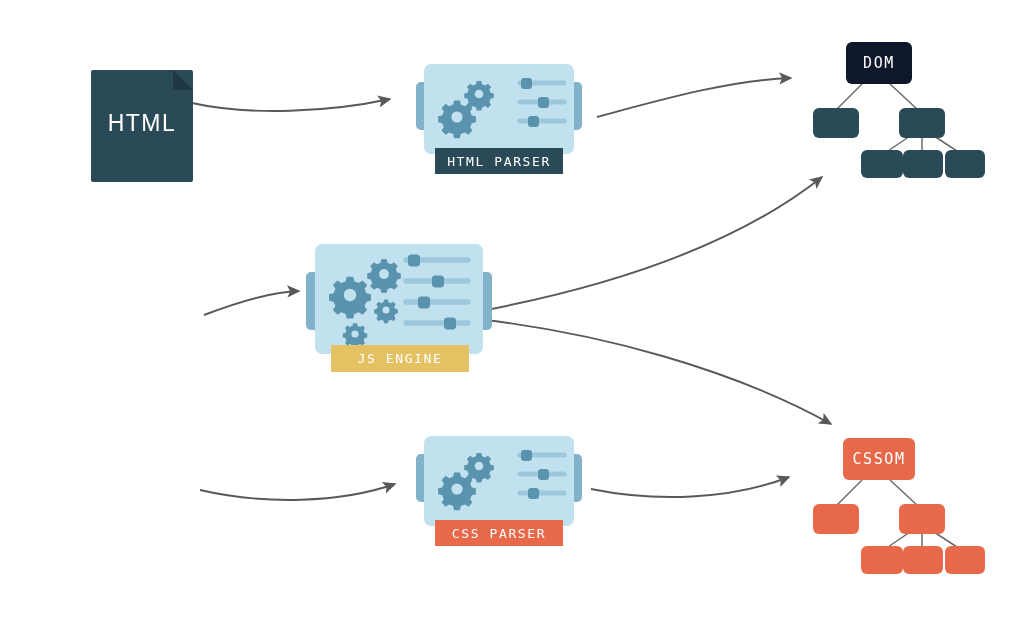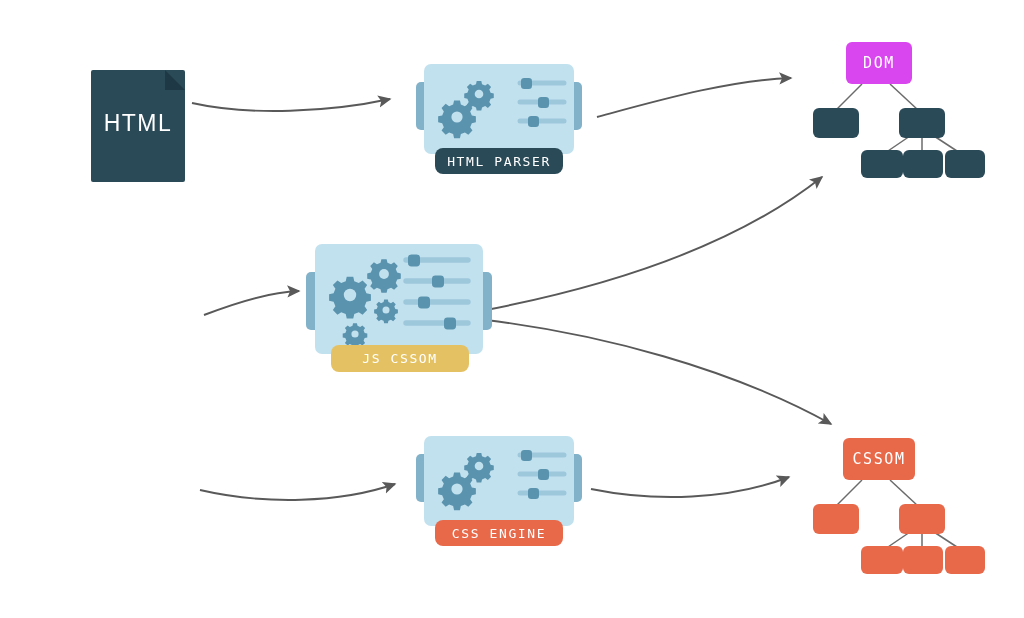--- a/index.html
+++ b/index.html
@@ -71,21 +71,21 @@
     position: absolute;
     background: #81b2c9;
     border-radius: 5px;
   }
   .machine .gears,
   .machine .sliders {
     position: absolute;
   }
   .machine .tag {
     position: absolute;
-    border-radius: 8px;
+    border-radius: 0;
     text-align: center;
     color: #ffffff;
     font-family: "DejaVu Sans Mono", monospace;
     letter-spacing: 1.6px;
     white-space: nowrap;
     display: flex;
     align-items: center;
     justify-content: center;
   }
 
@@ -126,21 +126,21 @@
 
     <path d="M 486,310 C 600,288 730,250 822,177" fill="none" stroke="#595959" stroke-width="1.9" marker-end="url(#ah)"></path>
 
     <path d="M 486,320 C 600,334 730,368 831,424" fill="none" stroke="#595959" stroke-width="1.9" marker-end="url(#ah)"></path>
 
     <path d="M 200,490 C 265,505 340,503 395,484" fill="none" stroke="#595959" stroke-width="1.9" marker-end="url(#ah)"></path>
 
     <path d="M 591,489 C 655,502 730,500 789,477" fill="none" stroke="#595959" stroke-width="1.9" marker-end="url(#ah)"></path>
   </svg>
 
-  <div class="file" style="left:91px; top:70px;">
+  <div class="file" style="left:91px; top:70px;padding-left:8px;">
     <div class="body" style="background:#2b4a58;"></div>
     <div class="corner">
       <div class="fold" style="border-left:20px solid #1e3845; border-top:20px solid transparent;"></div>
     </div>
     <div class="label">HTML</div>
   </div>
 
 
 
   <div class="machine" style="left:416px; top:60px; width:166px; height:110px;">
@@ -211,21 +211,21 @@
         <line x1="4" y1="71" x2="66" y2="71"></line>
       </g>
       <g fill="#5a93ae">
         <rect x="6" y="2.5" width="12" height="12" rx="3.4"></rect>
         <rect x="30" y="23.5" width="12" height="12" rx="3.4"></rect>
         <rect x="16" y="44.5" width="12" height="12" rx="3.4"></rect>
         <rect x="42" y="65.5" width="12" height="12" rx="3.4"></rect>
       </g>
     </svg>
 
-    <div class="tag" style="left:25px; top:105px; width:138px; height:27px; background:#e4c263; font-size:13px;">JS CSSOM</div>
+    <div class="tag" style="left:25px; top:105px; width:138px; height:27px; background:#e4c263; font-size:13px;">JS ENGINE</div>
   </div>
 
   <div class="machine" style="left:416px; top:432px; width:166px; height:110px;">
     <div class="tab" style="left:0px; top:22px; width:14px; height:48px;"></div>
     <div class="tab" style="right:0px; top:22px; width:14px; height:48px;"></div>
     <div class="panel" style="left:8px; top:4px; width:150px; height:90px;"></div>
 
     <svg class="gears" style="left:18px; top:12px;" width="72" height="72" viewBox="0 0 72 72">
       <g fill="#5a93ae">
         <g transform="translate(45,22)">
@@ -245,34 +245,34 @@
         <line x1="4" y1="26" x2="48" y2="26"></line>
         <line x1="4" y1="45" x2="48" y2="45"></line>
       </g>
       <g fill="#5a93ae">
         <rect x="5" y="2" width="11" height="11" rx="3.2"></rect>
         <rect x="22" y="21" width="11" height="11" rx="3.2"></rect>
         <rect x="12" y="40" width="11" height="11" rx="3.2"></rect>
       </g>
     </svg>
 
-    <div class="tag" style="left:19px; top:88px; width:128px; height:26px; background:#e8684a; font-size:13px;">CSS ENGINE</div>
+    <div class="tag" style="left:19px; top:88px; width:128px; height:26px; background:#e8684a; font-size:13px;">CSS PARSER</div>
   </div>
 
   <div class="tree" style="left:800px; top:40px; width:200px; height:140px;">
     <svg width="200" height="140" viewBox="0 0 200 140">
       <g stroke="#6b6b6b" stroke-width="1.5" fill="none">
         <line x1="62" y1="44" x2="36" y2="70"></line>
         <line x1="90" y1="44" x2="118" y2="70"></line>
         <line x1="110" y1="96" x2="85" y2="113"></line>
         <line x1="122" y1="96" x2="122" y2="113"></line>
         <line x1="134" y1="96" x2="160" y2="113"></line>
       </g>
     </svg>
-    <div class="node root" style="left:46px; top:2px; width:66px; height:42px; background:#d946ef;">DOM</div>
+    <div class="node root" style="left:46px; top:2px; width:66px; height:42px; background:#0f172a;">DOM</div>
     <div class="node" style="left:13px; top:68px; width:46px; height:30px; background:#2b4a58;"></div>
     <div class="node" style="left:99px; top:68px; width:46px; height:30px; background:#2b4a58;"></div>
     <div class="node" style="left:61px; top:110px; width:42px; height:28px; background:#2b4a58;"></div>
     <div class="node" style="left:103px; top:110px; width:40px; height:28px; background:#2b4a58;"></div>
     <div class="node" style="left:145px; top:110px; width:40px; height:28px; background:#2b4a58;"></div>
   </div>
 
   <div class="tree" style="left:800px; top:436px; width:200px; height:140px;text-align:right;">
     <svg width="200" height="140" viewBox="0 0 200 140">
       <g stroke="#6b6b6b" stroke-width="1.5" fill="none">

